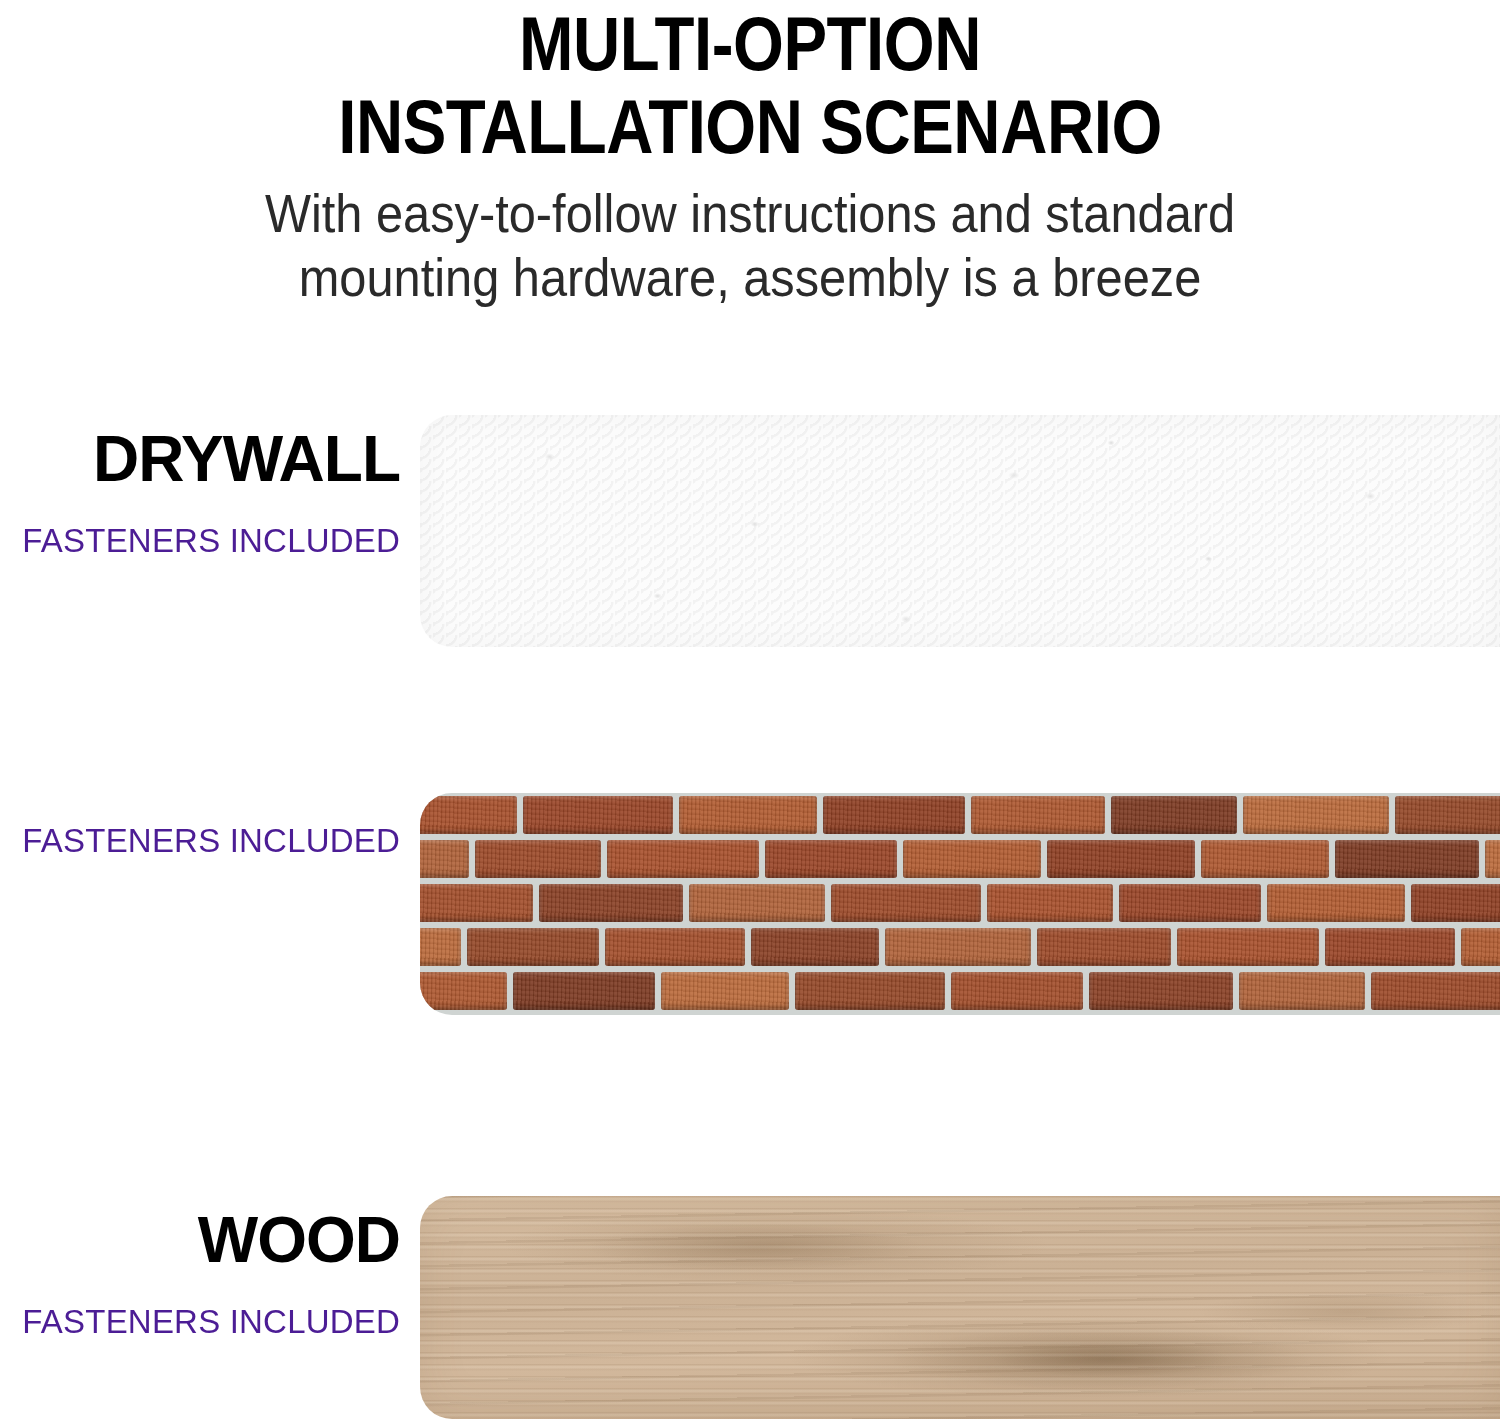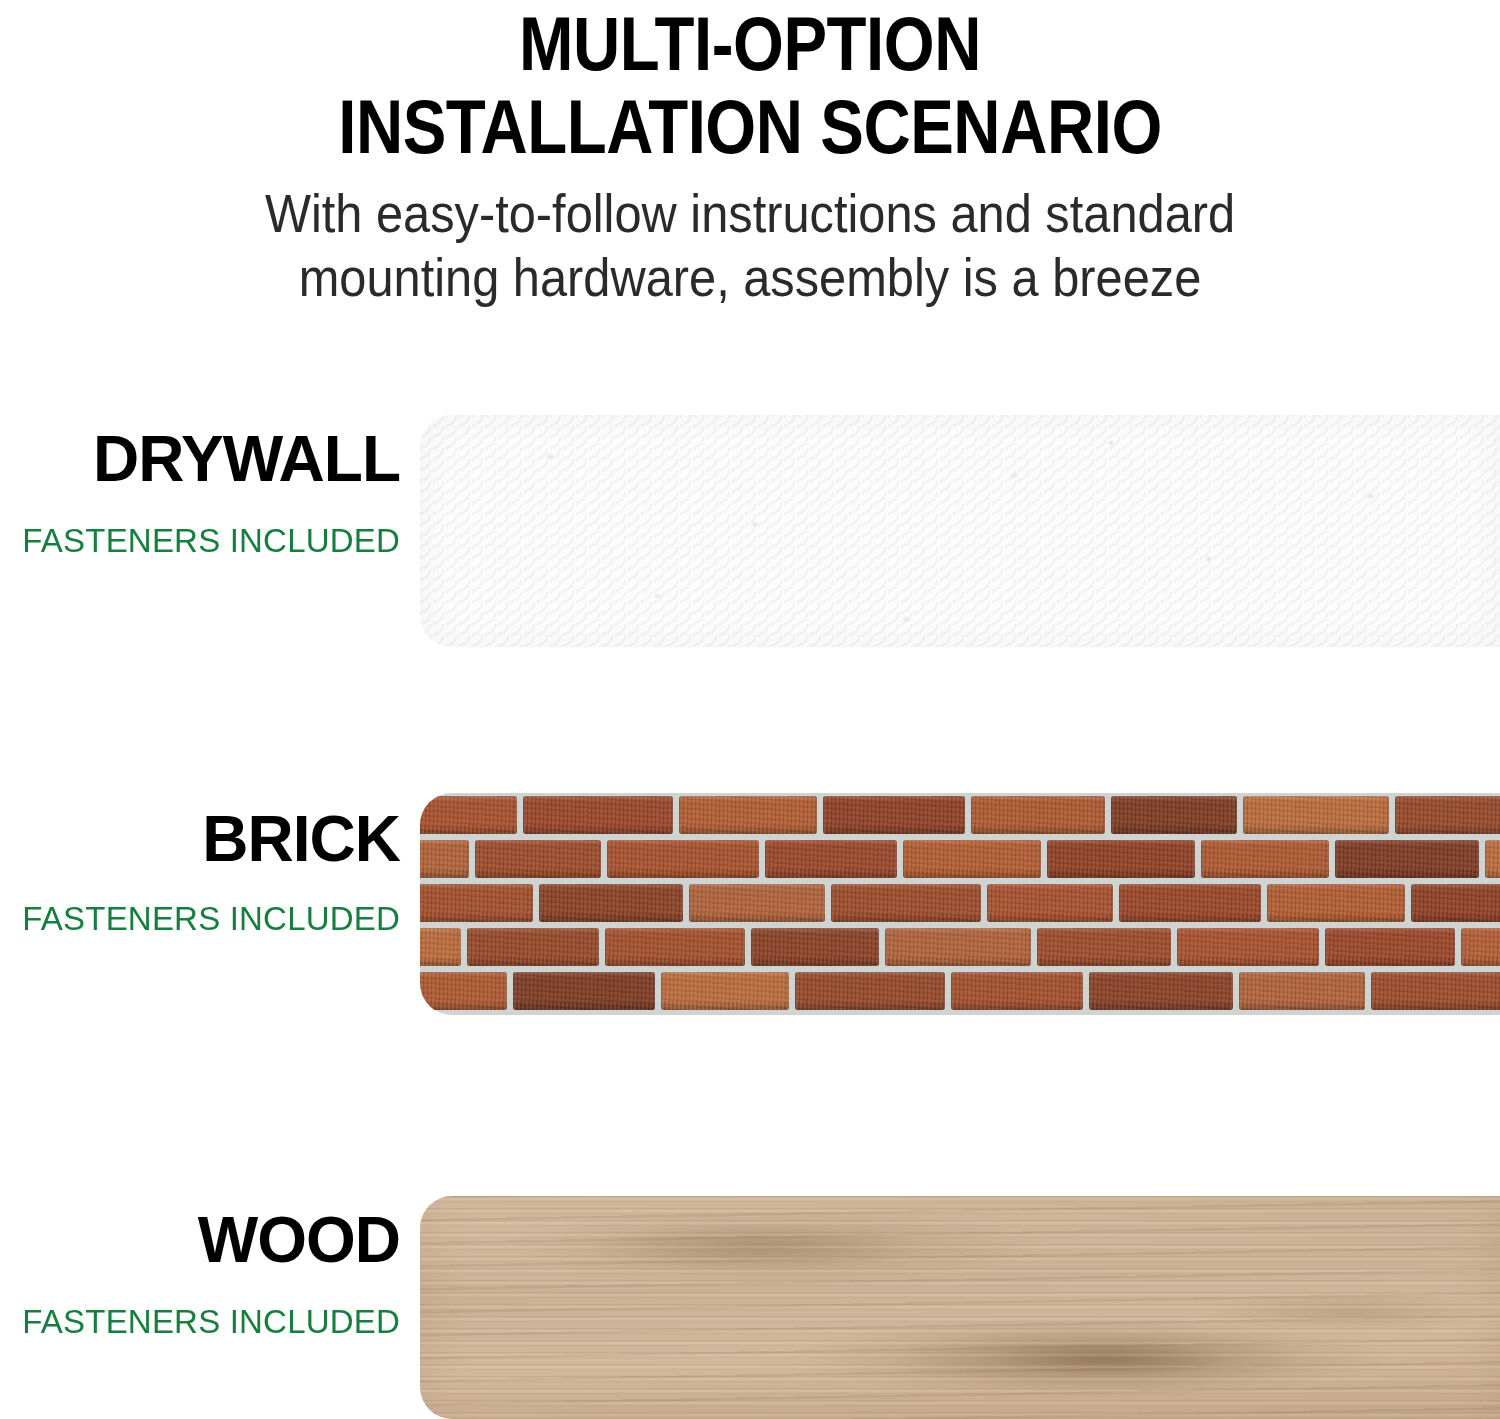--- a/index.html
+++ b/index.html
@@ -76,21 +76,21 @@
     color: #000000;
     margin: 0;
     padding-right: 2px;
     white-space: nowrap;
   }
   .fasteners-note {
     font-family: "Liberation Sans", sans-serif;
     font-weight: 300;
     font-size: 33px;
     line-height: 36px;
-    color: #15803d;
+    color: #4c1d95;
     letter-spacing: 0.2px;
     white-space: nowrap;
     margin: 0;
     padding-right: 2px;
   }
   #section-drywall .material-name { padding-top: 12px; }
   #section-drywall .fasteners-note { padding-top: 32px; }
   #section-brick .material-name { padding-top: 14px; }
   #section-brick .fasteners-note { padding-top: 30px; }
   #section-wood .material-name { padding-top: 12px; }
@@ -267,21 +267,20 @@
       <ellipse cx="166" cy="19" rx="4" ry="14" fill="#cfd4d9" opacity="0.75"></ellipse>
       <path d="M163 8 q8 4 8 11" stroke="#ffffff" stroke-width="1.4" fill="none" opacity="0.9"></path>
     </svg>
   </div>
 
   <div class="swatch swatch-drywall"></div>
 </div>
 
 <div class="section" id="section-brick">
   <div class="label-col">
-    <div class="material-name">BRICK</div>
     <div class="fasteners-note">FASTENERS INCLUDED</div>
   </div>
 
   <div class="hardware-row">
 
     <svg class="hw" width="280" height="66" viewBox="0 0 280 66">
       <defs>
         <linearGradient id="mtl2" x1="0" y1="0" x2="0" y2="1">
           <stop offset="0%" stop-color="#ffffff"></stop>
           <stop offset="20%" stop-color="#eceff2"></stop>

